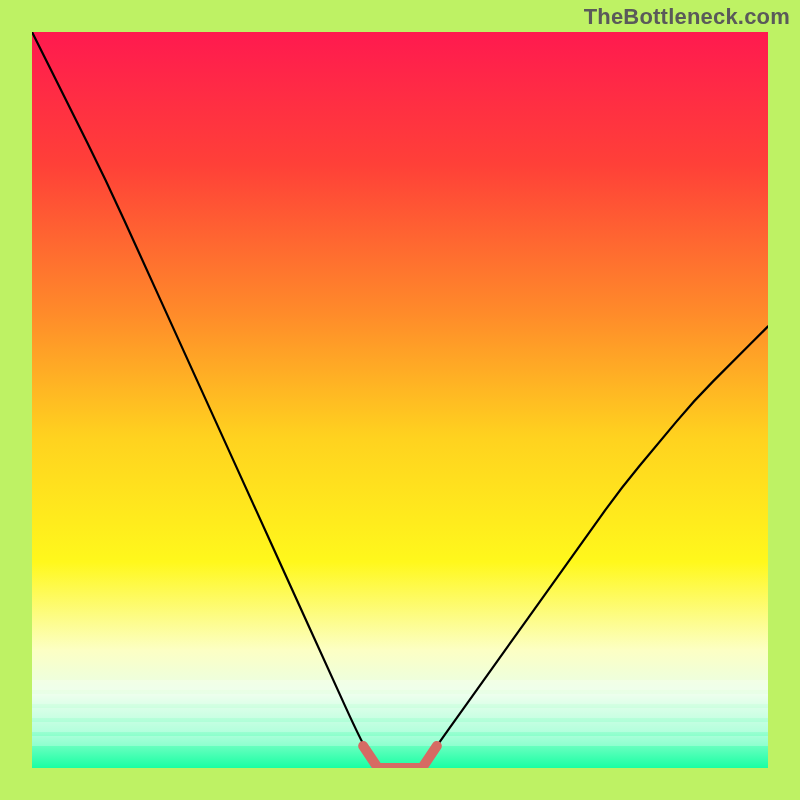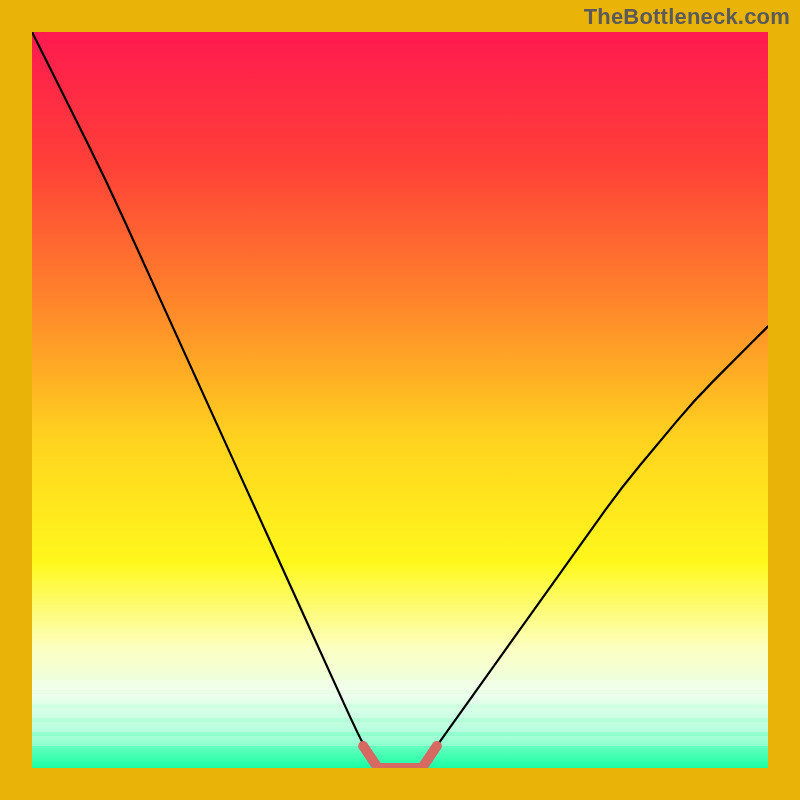--- a/index.html
+++ b/index.html
@@ -8,21 +8,21 @@
     width: 800px;
     height: 800px;
     background: #000;
     overflow: hidden;
     font-family: Arial, Helvetica, sans-serif;
   }
   .frame {
     position: relative;
     width: 800px;
     height: 800px;
-    background: #eab308;
+    background: #bef264;
   }
   .watermark {
     position: absolute;
     top: 4px;
     right: 10px;
     color: #5a5a5a;
     font-size: 22px;
     font-weight: 600;
     letter-spacing: 0.2px;
     user-select: none;

